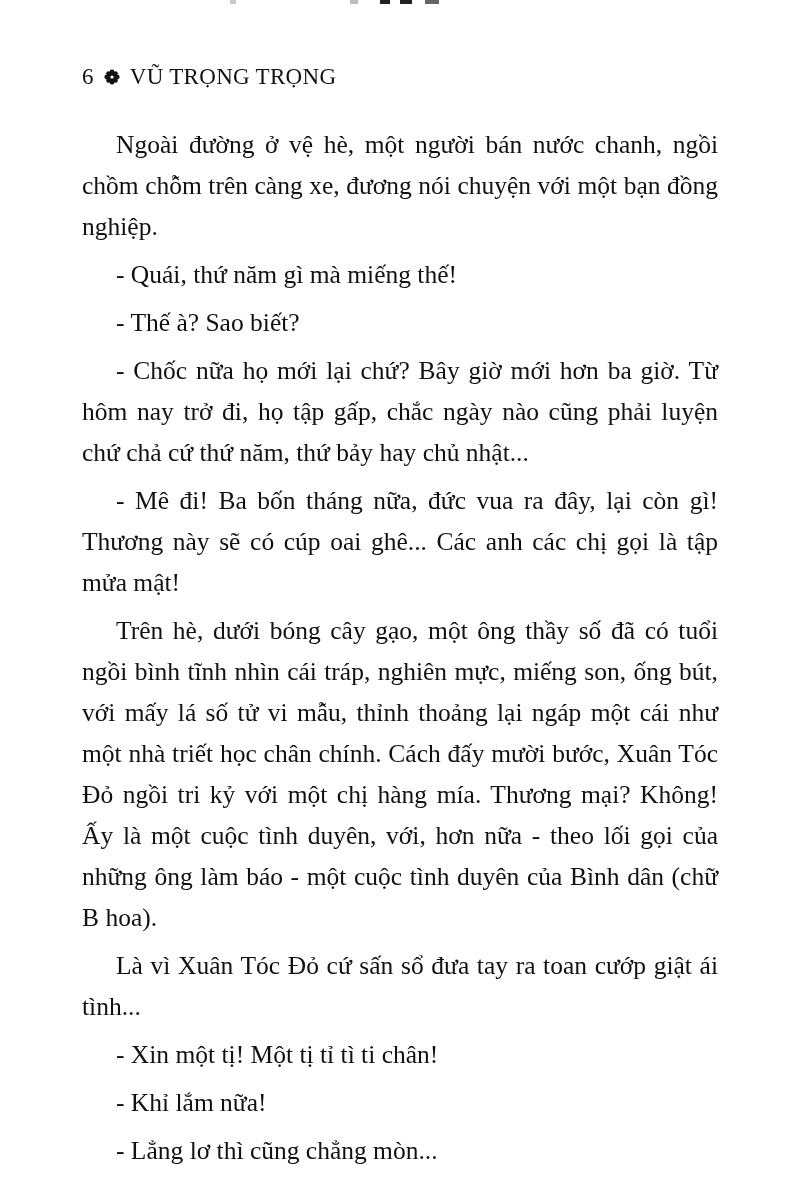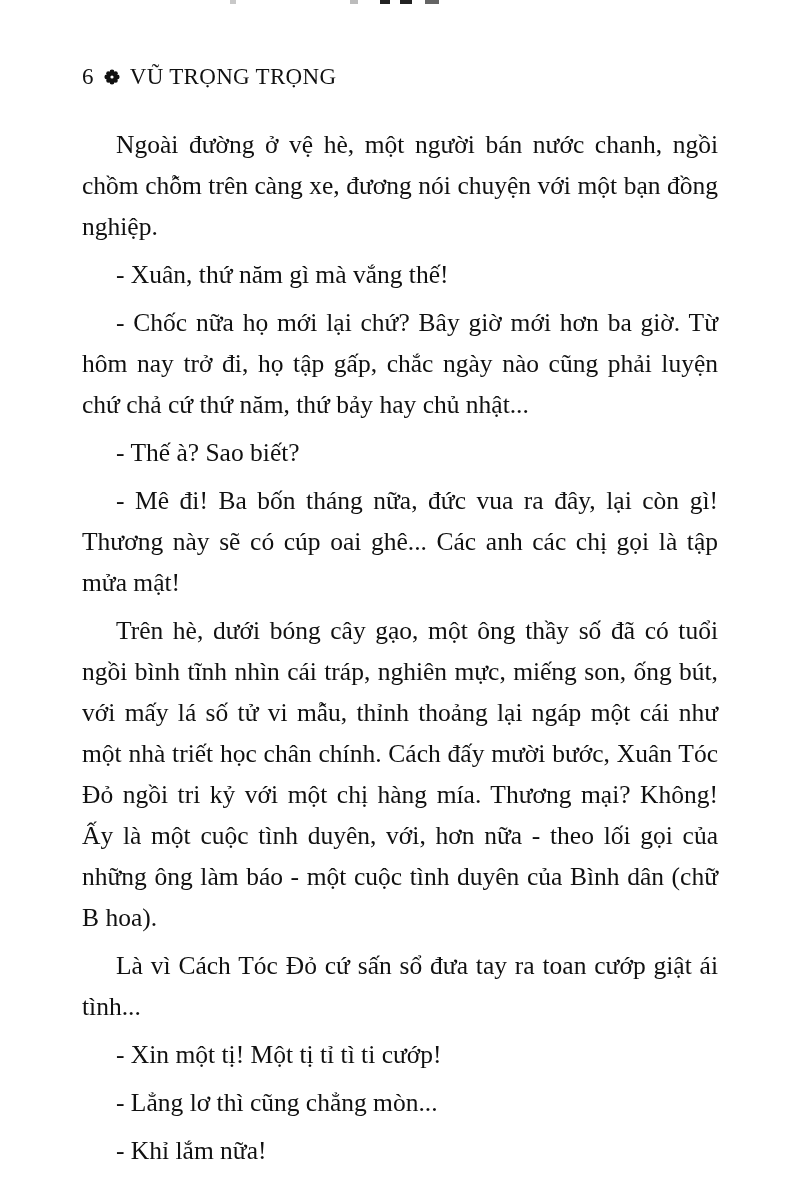--- a/index.html
+++ b/index.html
@@ -48,23 +48,23 @@
       <circle cx="5.4" cy="14.6" r="2.6"></circle>
         <circle cx="14.6" cy="14.6" r="2.6"></circle>
     </g>
     <circle cx="10" cy="10" r="2" fill="#fff"></circle>
   </svg>
   <span>VŨ TRỌNG TRỌNG</span>
 </div>
 
 <div class="page-body">
   <p class="para">Ngoài đường ở vệ hè, một người bán nước chanh, ngồi chồm chỗm trên càng xe, đương nói chuyện với một bạn đồng nghiệp.</p>
-  <p class="para">- Xuân, thứ năm gì mà vắng thế!</p>
+  <p class="para">- Quái, thứ năm gì mà miếng thế!</p>
+  <p class="para">- Thế à? Sao biết?</p>
   <p class="para">- Chốc nữa họ mới lại chứ? Bây giờ mới hơn ba giờ. Từ hôm nay trở đi, họ tập gấp, chắc ngày nào cũng phải luyện chứ chả cứ thứ năm, thứ bảy hay chủ nhật...</p>
-  <p class="para">- Thế à? Sao biết?</p>
   <p class="para">- Mê đi! Ba bốn tháng nữa, đức vua ra đây, lại còn gì! Thương này sẽ có cúp oai ghê... Các anh các chị gọi là tập mửa mật!</p>
   <p class="para">Trên hè, dưới bóng cây gạo, một ông thầy số đã có tuổi ngồi bình tĩnh nhìn cái tráp, nghiên mực, miếng son, ống bút, với mấy lá số tử vi mẫu, thỉnh thoảng lại ngáp một cái như một nhà triết học chân chính. Cách đấy mười bước, Xuân Tóc Đỏ ngồi tri kỷ với một chị hàng mía. Thương mại? Không! Ấy là một cuộc tình duyên, với, hơn nữa - theo lối gọi của những ông làm báo - một cuộc tình duyên của Bình dân (chữ B hoa).</p>
-  <p class="para">Là vì Cách Tóc Đỏ cứ sấn sổ đưa tay ra toan cướp giật ái tình...</p>
-  <p class="para">- Xin một tị! Một tị tỉ tì ti cướp!</p>
+  <p class="para">Là vì Xuân Tóc Đỏ cứ sấn sổ đưa tay ra toan cướp giật ái tình...</p>
+  <p class="para">- Xin một tị! Một tị tỉ tì ti chân!</p>
+  <p class="para">- Khỉ lắm nữa!</p>
   <p class="para">- Lẳng lơ thì cũng chẳng mòn...</p>
-  <p class="para">- Khỉ lắm nữa!</p>
   <p class="para last-open">- Thật đấy. Chính chuyên cũng chẳng sơn son để thờ? Nhưng này! Duyên kia ai đợi mà chờ? Tình kia ai</p>
 </div>
 
 </body></html>

